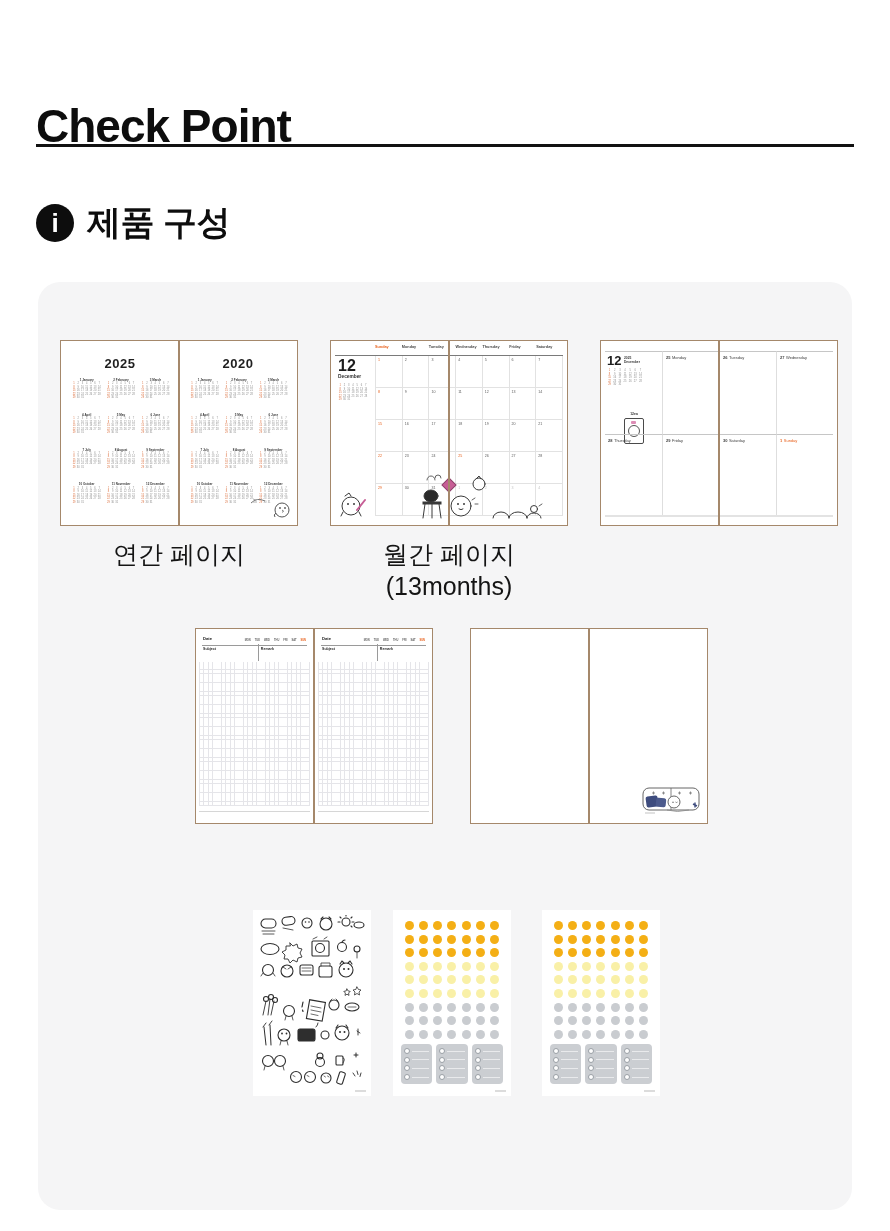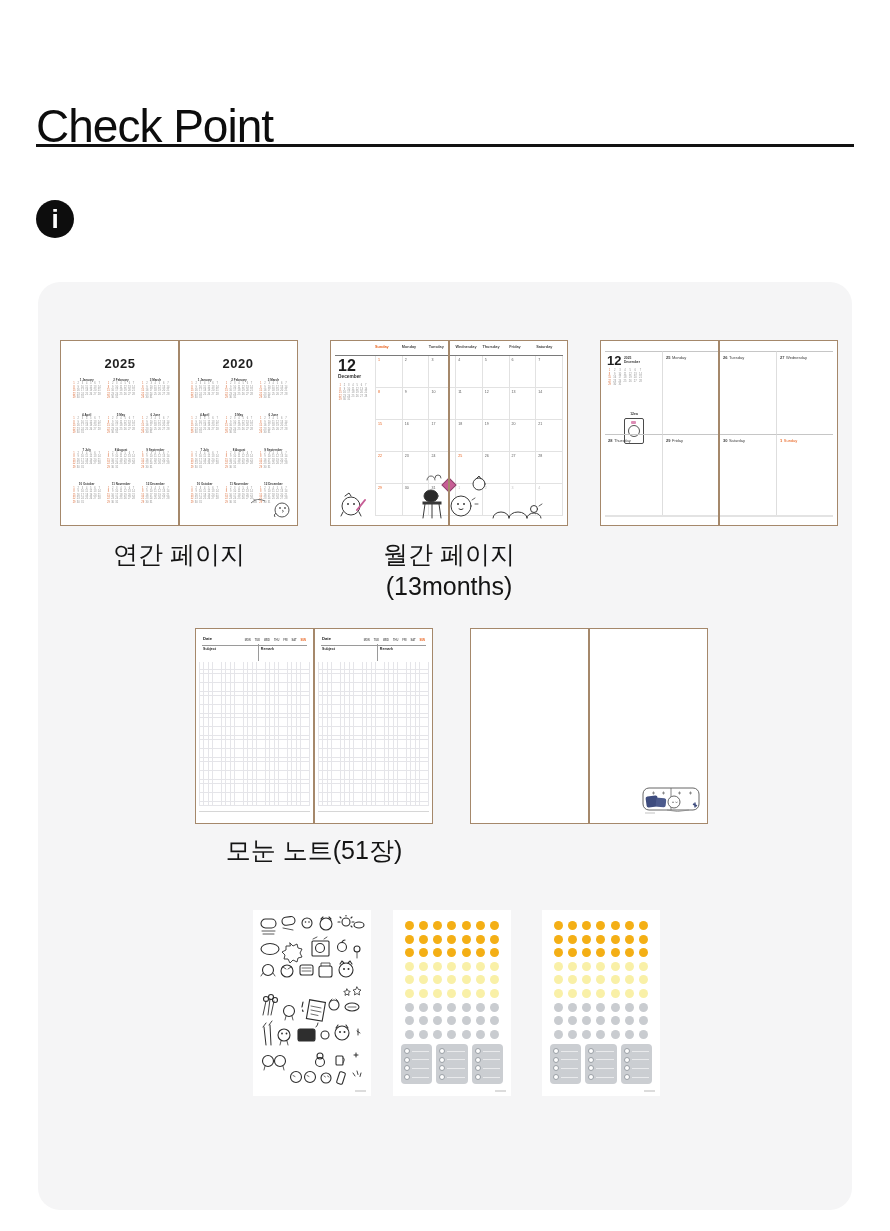--- a/index.html
+++ b/index.html
@@ -1,20 +1,20 @@
 <!DOCTYPE html>
 <html><head>
 <meta charset="utf-8">
 <style>
   html,body{margin:0;padding:0}
   body{width:890px;height:1231px;background:#fff;position:relative;
        font-family:"Liberation Sans",sans-serif;color:#111;overflow:hidden}
 
   
-  .page-title{position:absolute;left:36px;top:68px;font-size:46px;font-weight:400;
+  .page-title{position:absolute;left:36px;top:68px;font-size:46px;font-weight:700;
               letter-spacing:-1px;color:#0d0d0d}
   .title-rule{position:absolute;left:36px;top:144px;width:818px;height:3px;background:#111}
   .section-head{position:absolute;left:36px;top:200px;display:flex;align-items:center;gap:13px}
   .info-icon{width:38px;height:38px;border-radius:50%;background:#0d0d0d;color:#fff;
              display:flex;align-items:center;justify-content:center;
              font-size:26px;font-weight:800;line-height:1}
   .section-title{font-size:34px;font-weight:800;color:#0d0d0d;letter-spacing:-0.5px}
 
   
   .panel{position:absolute;left:38px;top:282px;width:814px;height:928px;
@@ -128,20 +128,21 @@
   .sheet-mark{position:absolute;right:5px;bottom:4px;width:11px;height:2px;background:#DCDCDC}
 </style>
 </head>
 <body>
 
 <h1 class="page-title">Check Point</h1>
 <div class="title-rule"></div>
 
 <div class="section-head">
   <span class="info-icon">i</span>
+  <span class="section-title">제품 구성</span>
 </div>
 
 <div class="panel">
 
   <div class="spread" id="yearly">
     <div class="year-page yp-left">
       <div class="year-title">2025</div>
       <div class="year-grid">
           <div class="mini-cal">
             <div class="mc-head">1 January</div>
@@ -1351,21 +1352,20 @@
       <rect x="15" y="17" width="10" height="9" rx="2" fill="#4C5A8C" transform="rotate(6 20 21)"></rect>
       <circle cx="33" cy="21" r="6" fill="#fff" stroke="#666" stroke-width="1"></circle>
       <path d="M31 21 q1 1 2 0 M34.5 21 q1 1 2 0" stroke="#666" fill="none" stroke-width="0.8"></path>
       <path d="M26 29 q10 3 22 0" stroke="#888" fill="none" stroke-width="0.8"></path>
       <path d="M52 23 l4 2 M54 21.5 l0 5" stroke="#3E4C7E" stroke-width="1.4"></path>
       <path d="M4 32 l10 0" stroke="#aaa" stroke-width="0.7"></path>
     </svg>
     <div class="spine"></div>
   </div>
 
-  <div class="cap" id="cap-gridnote">모눈 노트(51장)</div>
 
   <div class="sheet" id="sheet1">
     <svg class="doodle-svg" width="108" height="176" viewBox="0 0 108 176">
       <g stroke="#2e2e2e" fill="none" stroke-width="1.1" stroke-linecap="round">
         <rect x="3" y="4" width="15" height="9" rx="4.5"></rect>
           <path d="M4 16 l13 0 M5 19 l11 0" stroke-width="0.8"></path>
         <rect x="24" y="2" width="13" height="8" rx="4" transform="rotate(-8 30 6)"></rect>
           <path d="M25 13 l10 2" stroke-width="0.8"></path>
         <circle cx="49" cy="8" r="5"></circle>
           <circle cx="47.5" cy="7" r="0.8" fill="#2e2e2e" stroke="none"></circle>

